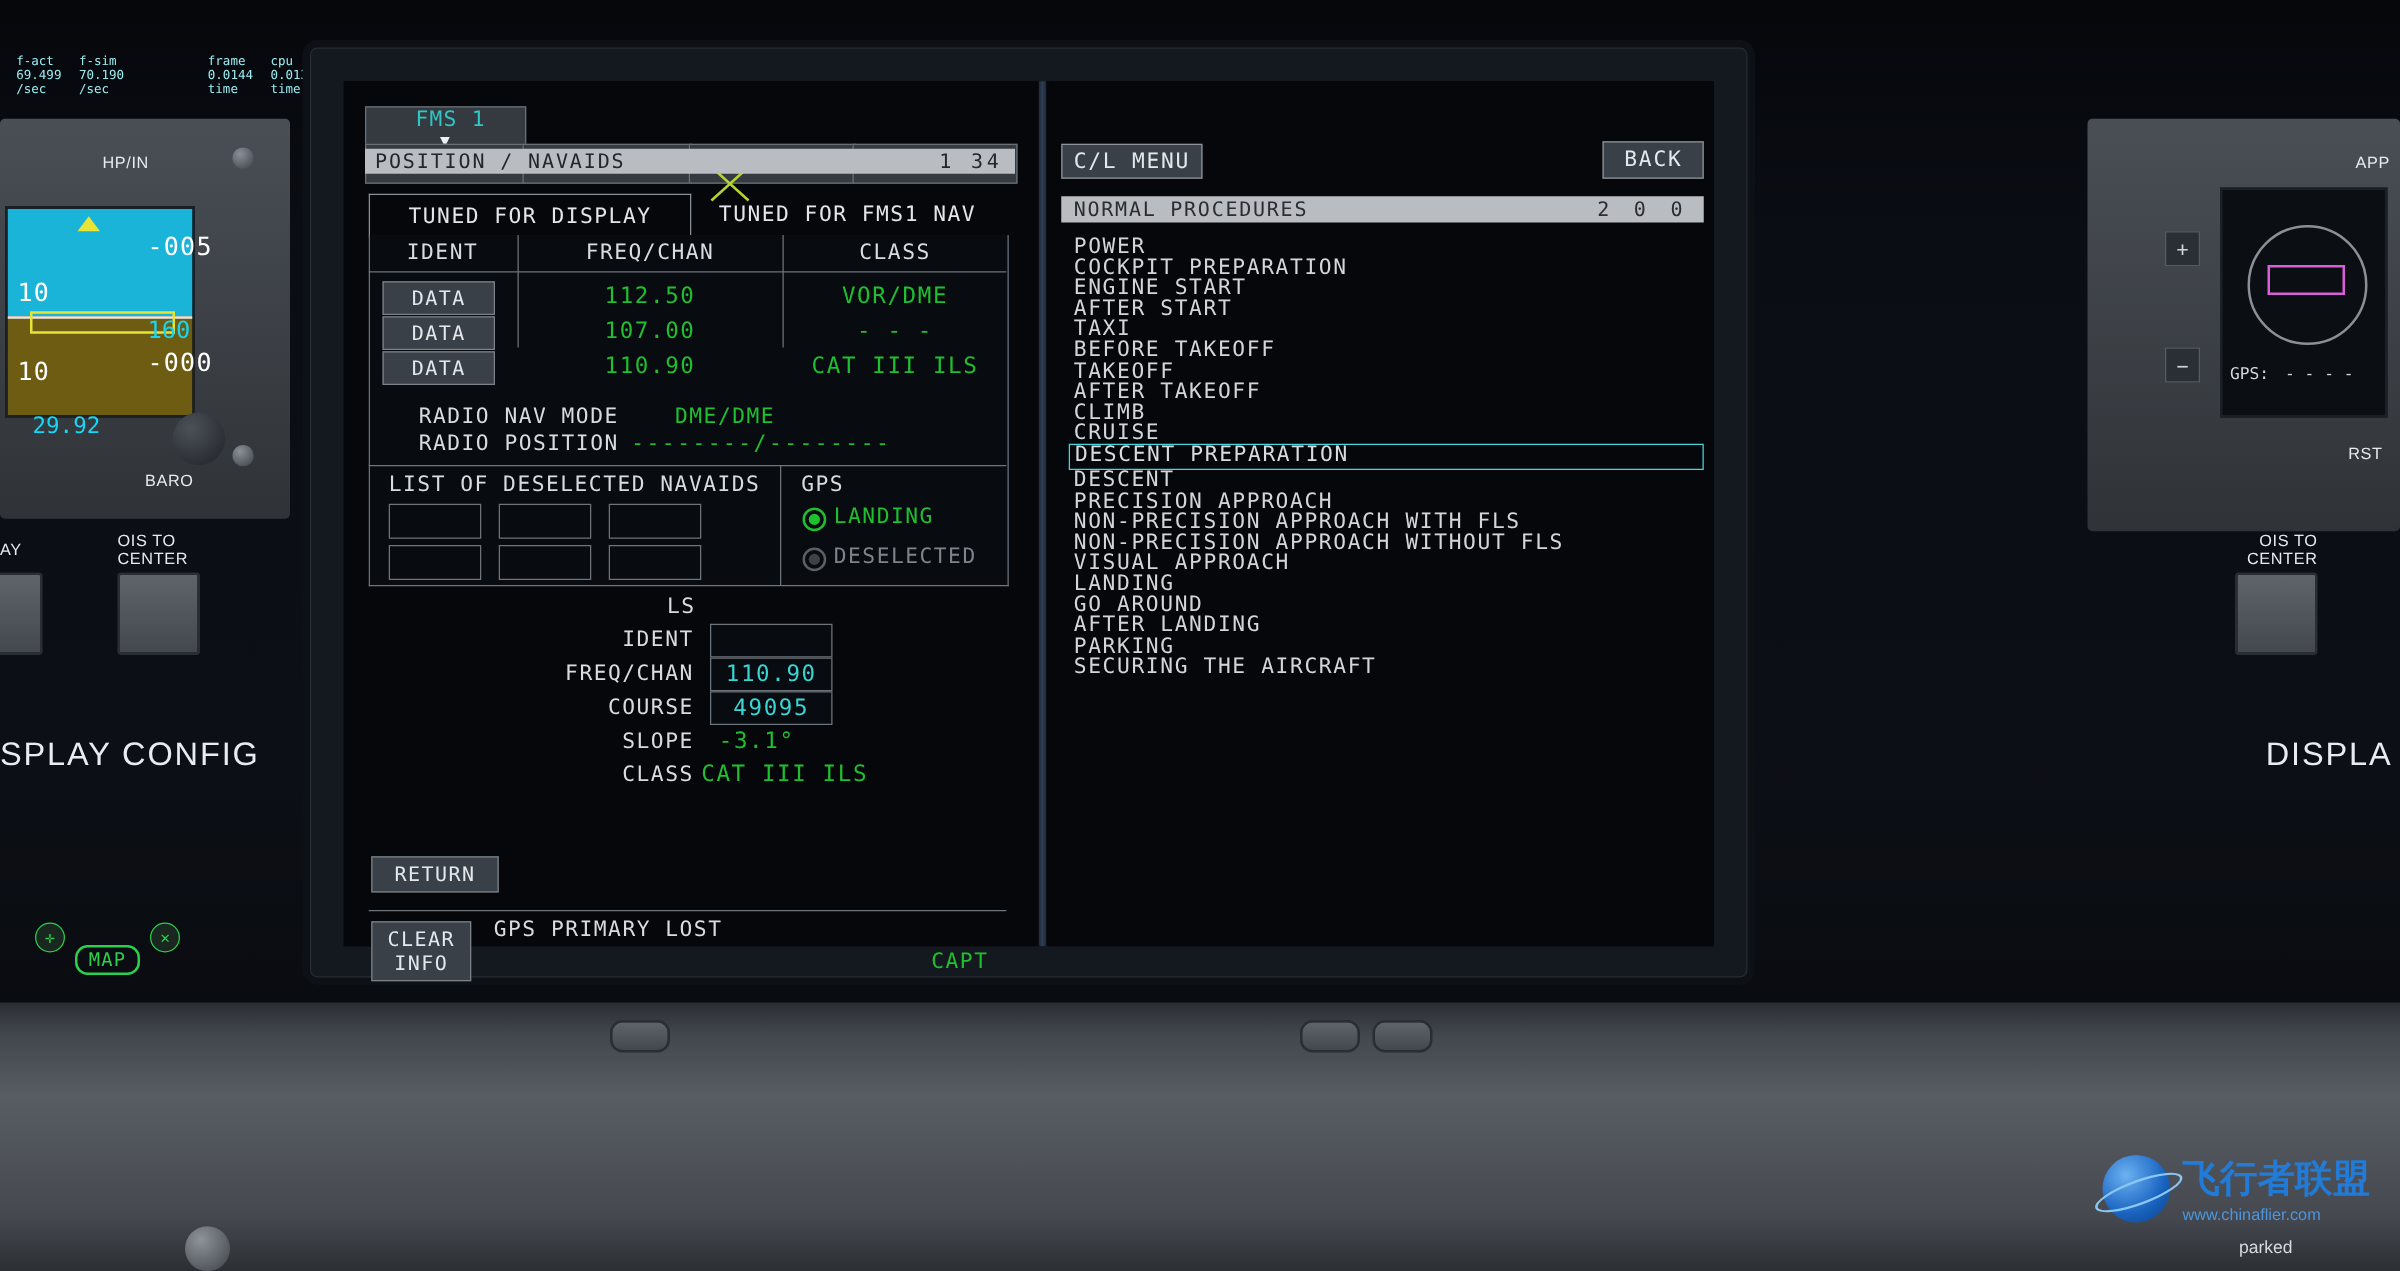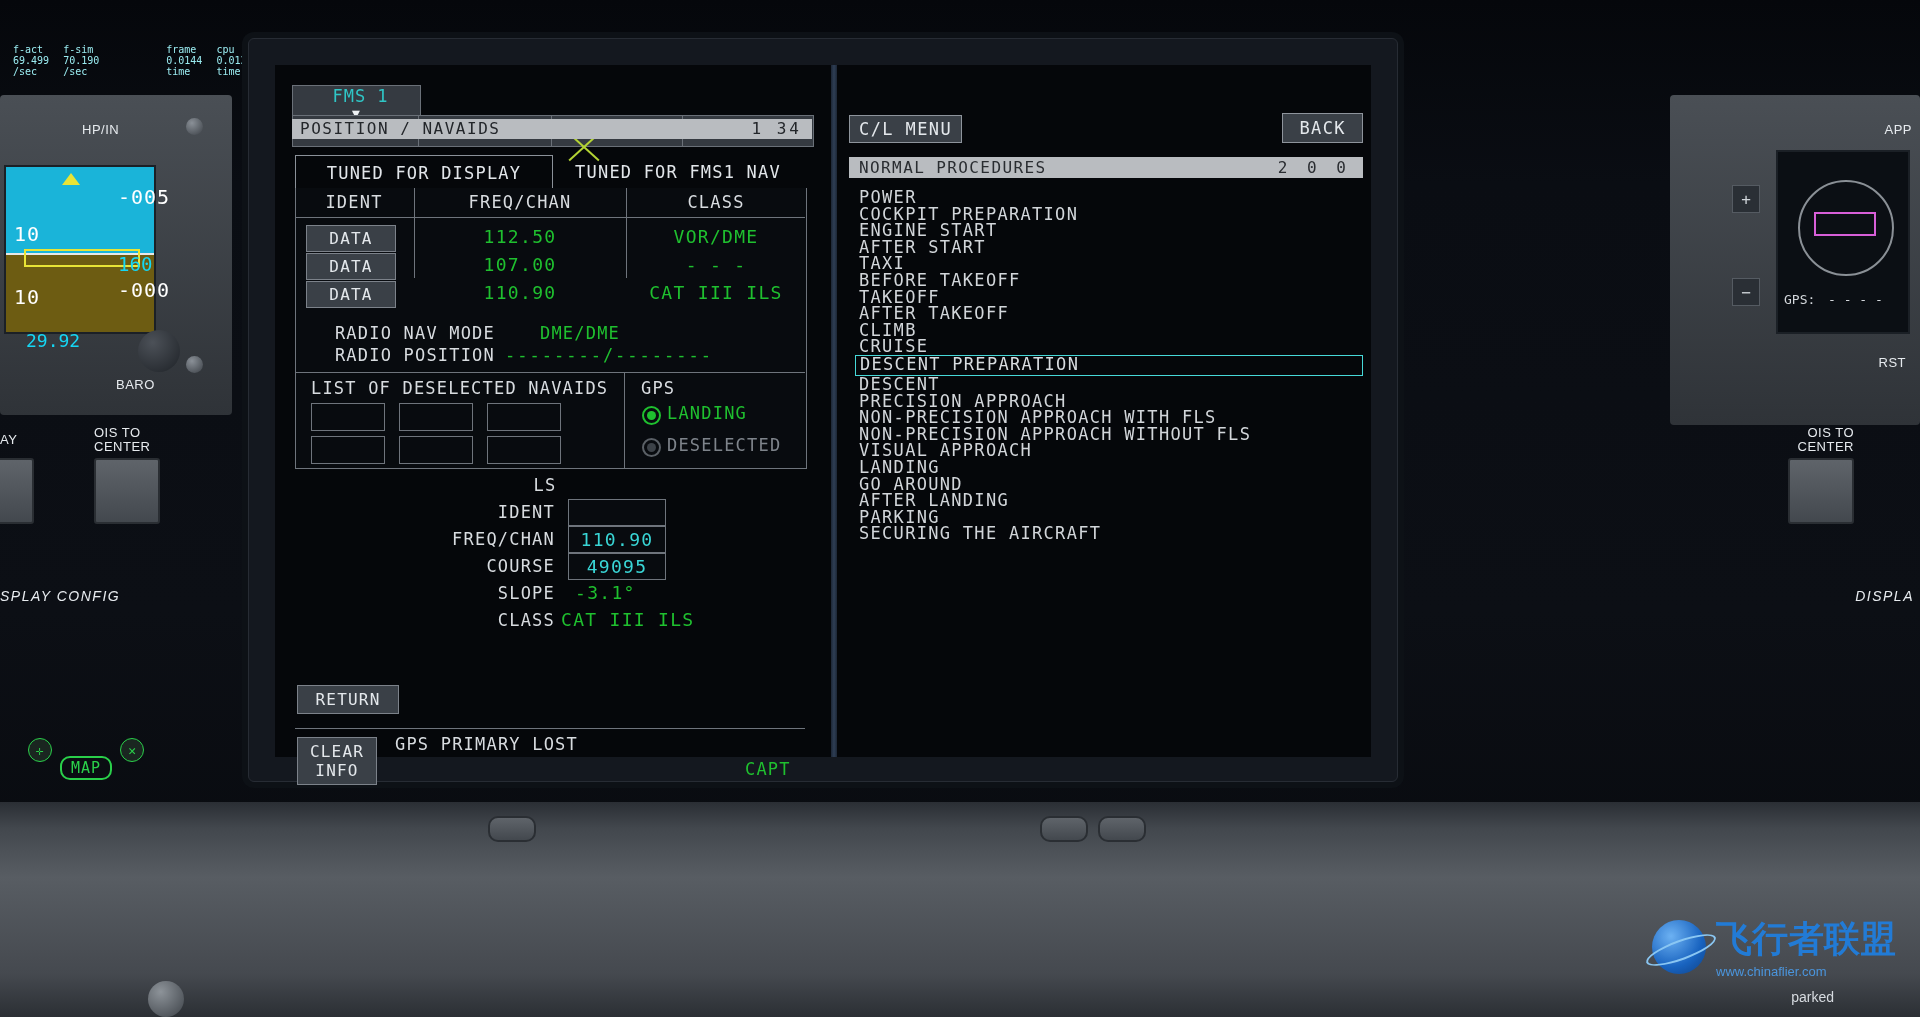--- a/index.html
+++ b/index.html
@@ -37,22 +37,22 @@
   .rmp-btn{position:absolute;width:26px;height:26px;background:#2a2f35;border:1px solid #555b62;
     color:#cfd4d9;font-size:16px;display:flex;align-items:center;justify-content:center;}
 
   
   #lower-strip{position:absolute;left:0;bottom:0;width:1920px;height:215px;
     background:linear-gradient(180deg,#2a2e34 0%,#42474d 12%,#585d63 35%,#45494f 80%,#2b2f34 100%);}
   .ois-pad{position:absolute;background:linear-gradient(180deg,#5f646a,#43484e);
     border:2px solid #2a2e33;border-radius:3px;}
   .lbl-small{position:absolute;color:#e6eaee;font-size:13px;letter-spacing:.5px;
     font-family:"Liberation Sans",sans-serif;}
-  .lbl-big{position:absolute;color:#e8ecf0;font-size:14px;letter-spacing:1.5px;
-    font-family:"Liberation Sans",sans-serif;font-style:italic;}
+  .lbl-big{position:absolute;color:#e8ecf0;font-size:26px;letter-spacing:1.5px;
+    font-family:"Liberation Sans",sans-serif;}
 
   
   #fps{position:absolute;left:6px;top:22px;color:#8fe9ef;font-size:10px;line-height:11px;
     white-space:pre;font-family:"DejaVu Sans Mono",monospace;}
   #fps table{border-collapse:collapse;}
   #fps td{padding:0 7px;text-align:left;font-size:10px;line-height:11px;color:#9bedf2;}
 
   
   #mfd-frame{position:absolute;left:248px;top:38px;width:1148px;height:742px;
     background:#14181f;border:1px solid #272c34;border-radius:6px;
@@ -130,21 +130,21 @@
     color:#2ad04a;font-size:13px;display:flex;align-items:center;justify-content:center;}
   #mw-map{border:2px solid #2ad04a;border-radius:10px;color:#2ad04a;font-size:15px;
     padding:1px 9px;letter-spacing:1px;margin-top:36px;}
 
   
   #wm{position:absolute;right:24px;bottom:38px;display:flex;align-items:center;gap:10px;opacity:.93;}
   #wm-globe{width:54px;height:54px;border-radius:50%;
     background:radial-gradient(circle at 35% 30%,#6fb9ff,#1565c8 60%,#0b3f86);position:relative;}
   #wm-globe::after{content:"";position:absolute;left:-8px;top:20px;width:70px;height:16px;
     border:2px solid #8fd0ff;border-radius:50%;transform:rotate(-20deg);}
-  #wm-t1{color:#1f7fe0;font-size:36px;font-family:Liberation Serif, serif;font-weight:bold;}
+  #wm-t1{color:#1f7fe0;font-size:30px;font-family:Liberation Serif, serif;font-weight:bold;}
   #wm-t2{color:#4b9be8;font-size:13px;font-family:"Liberation Sans",sans-serif;}
   #parked{position:absolute;right:86px;bottom:12px;color:#d7dbe0;font-size:14px;
     font-family:"Liberation Sans",sans-serif;}
 </style>
 </head>
 <body>
 
 <div id="cockpit">
 
   <div id="fps">

